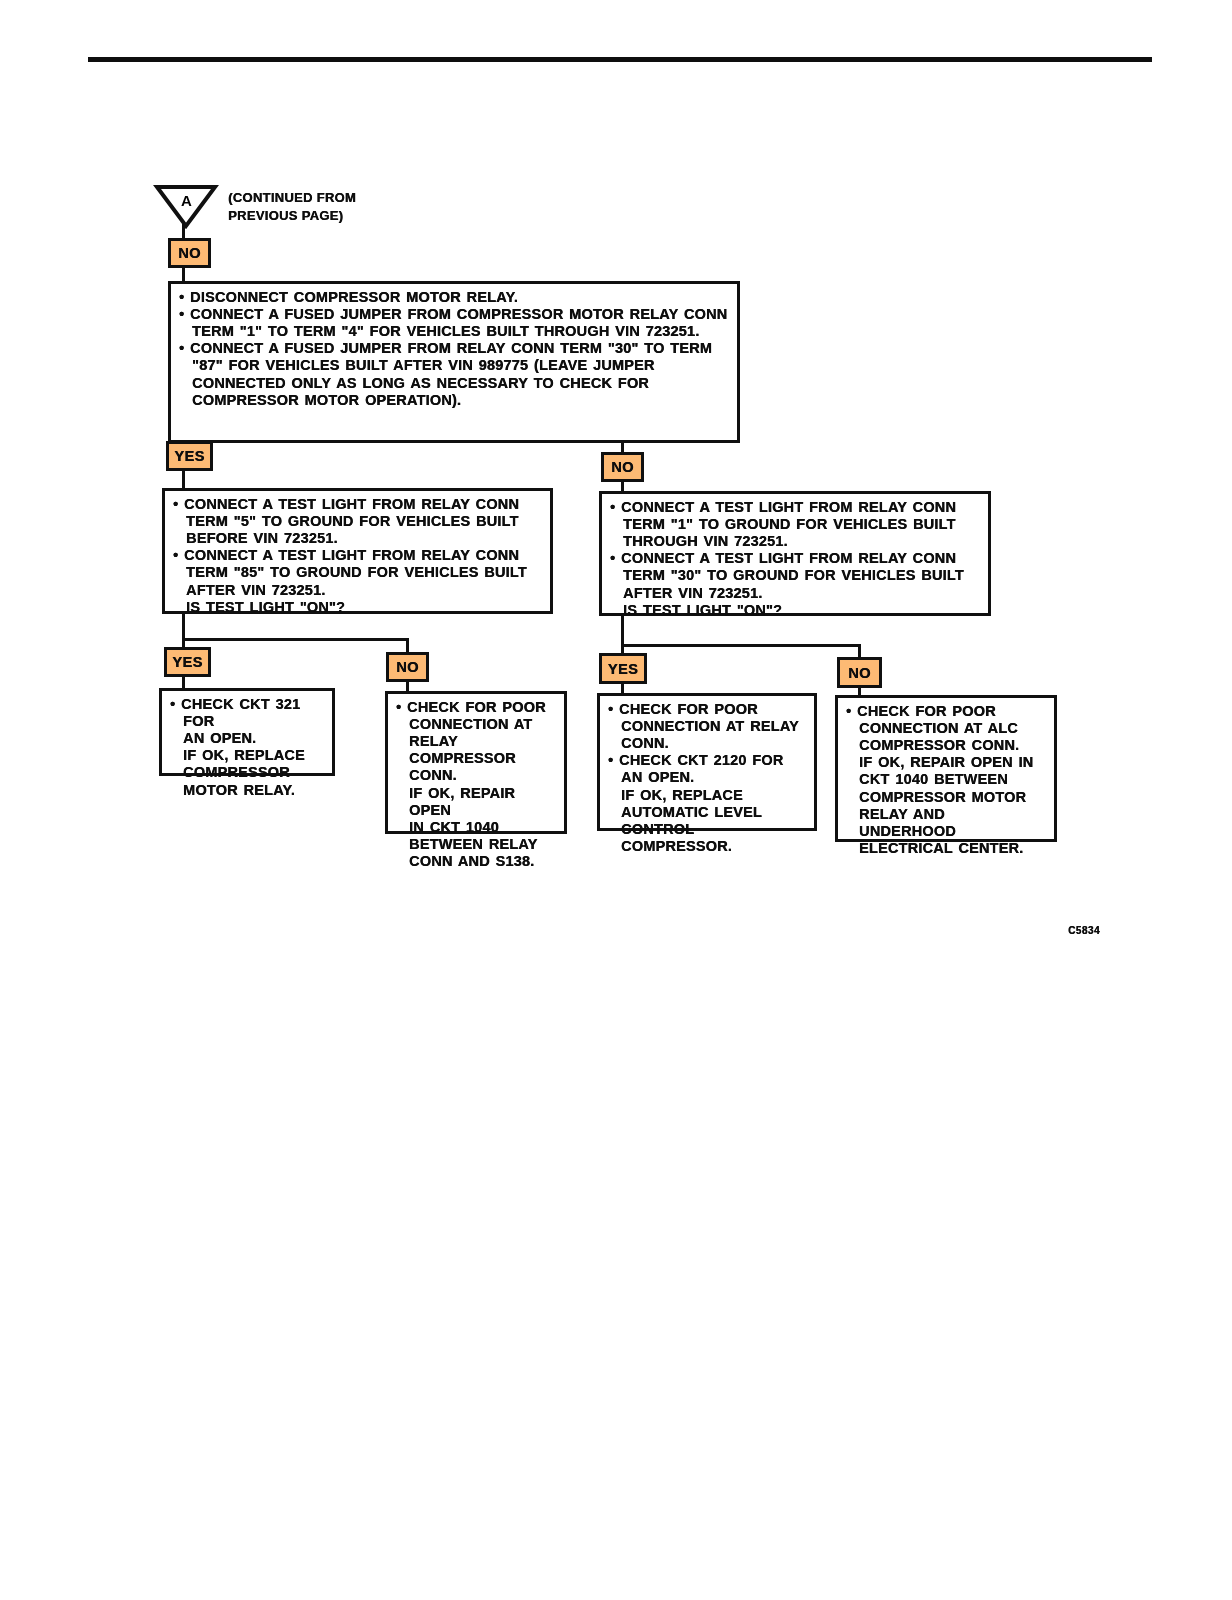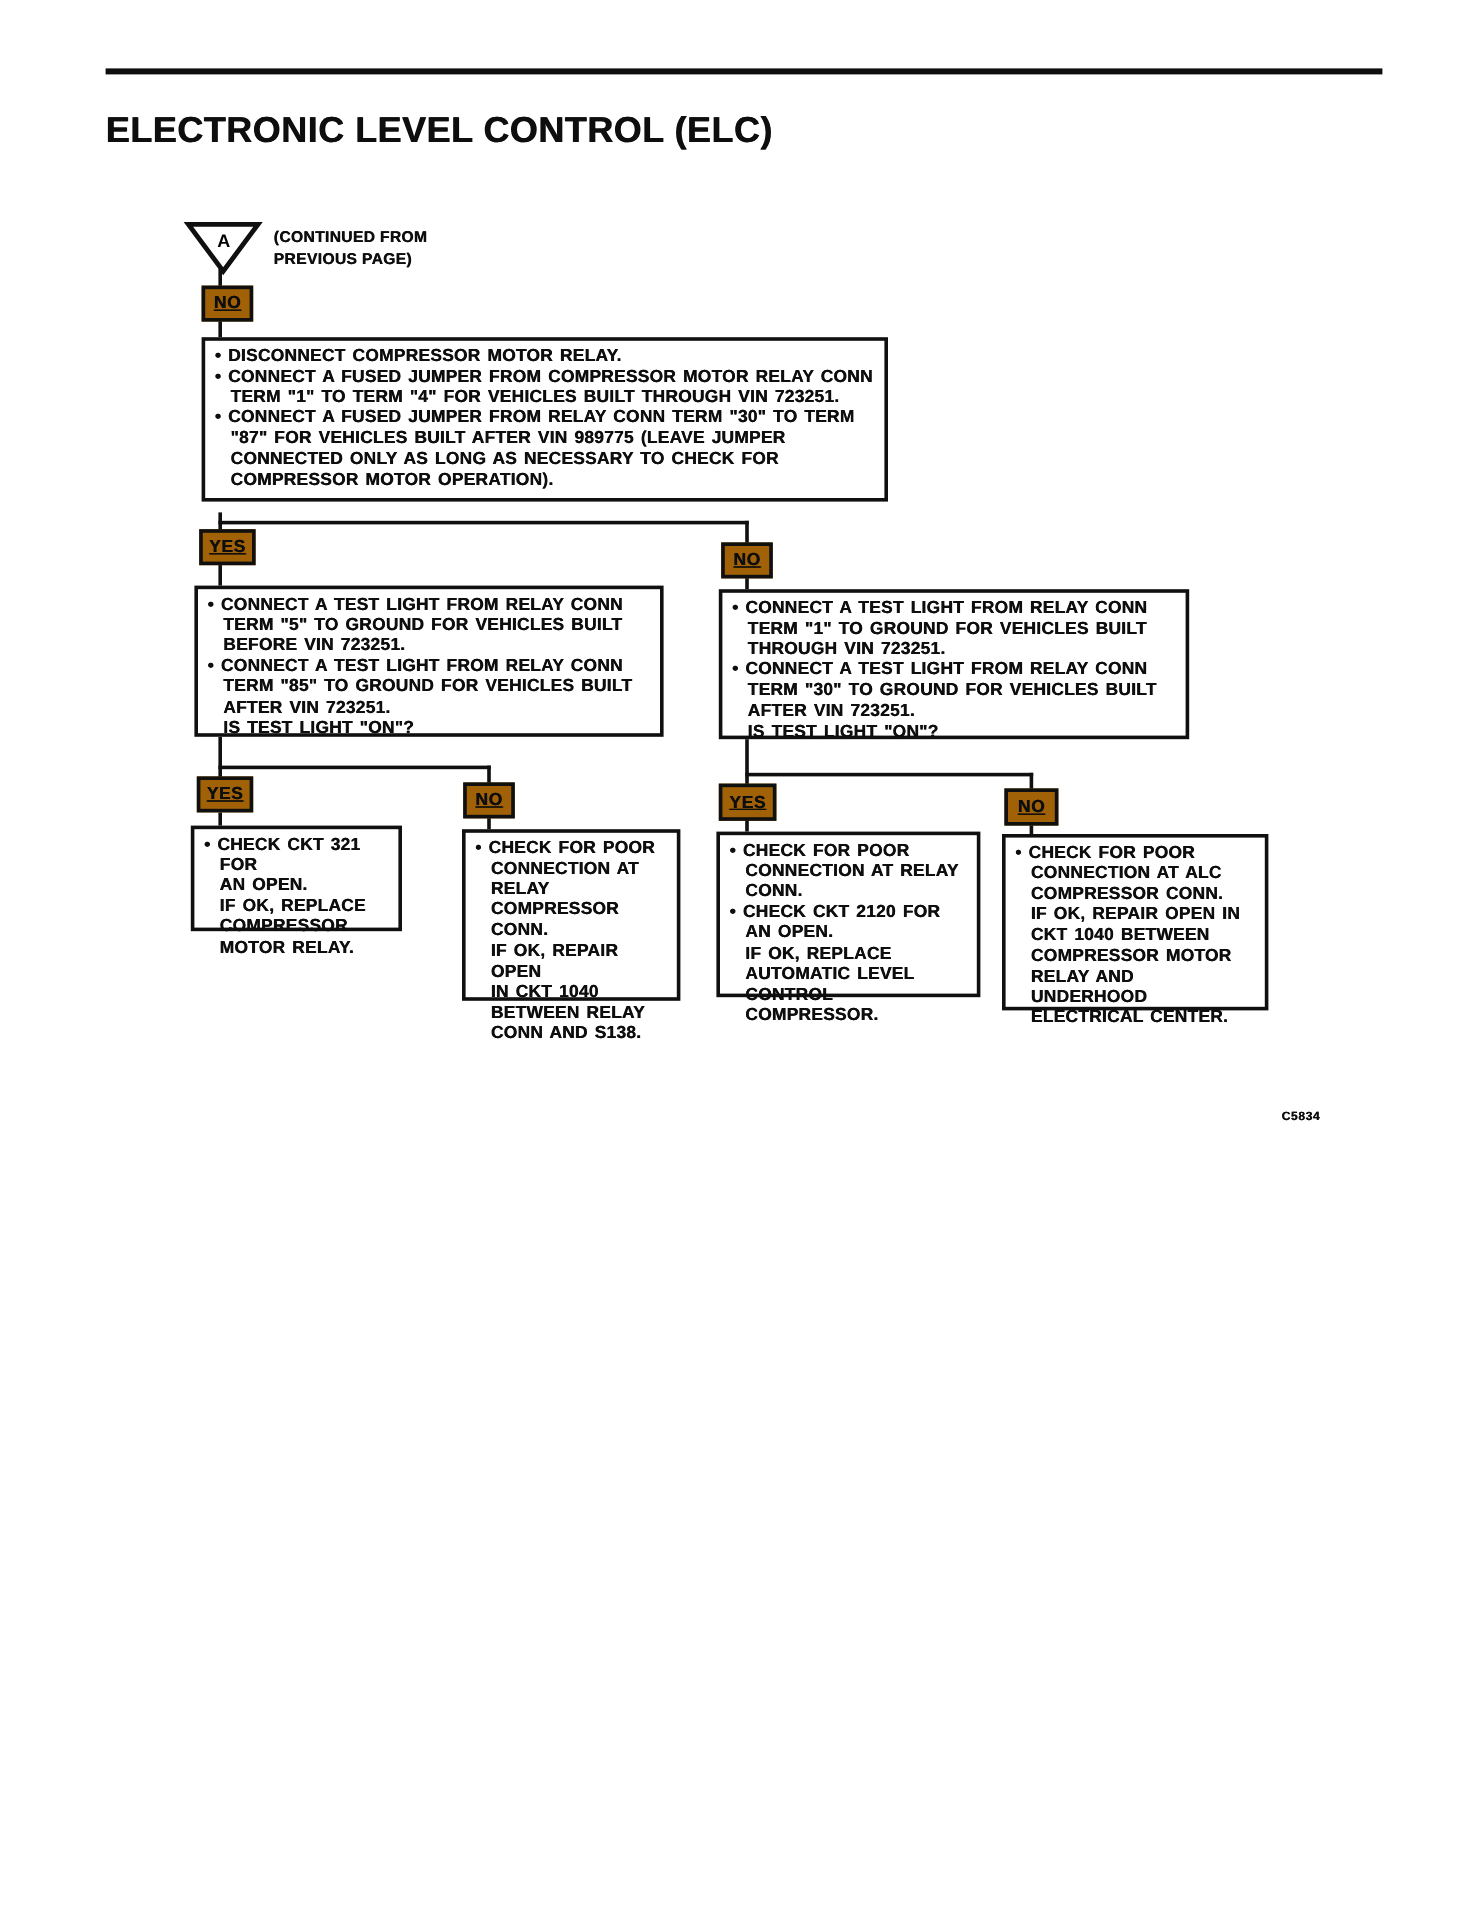--- a/index.html
+++ b/index.html
@@ -16,38 +16,37 @@
          text-shadow:.5px 0 0 currentColor;white-space:nowrap;}
   
   .line{position:absolute;background:#101010;}
   .box{position:absolute;border:3px solid #101010;background:#fff;box-sizing:border-box;
        padding:5px 8px 4px 8px;font-size:14.5px;font-weight:700;line-height:1.18;
        letter-spacing:.2px;word-spacing:1.5px;text-shadow:.35px 0 0 currentColor;}
   .box p{margin:0;white-space:pre-line;}
   .box p.bullet{padding-left:13px;text-indent:-13px;}
   .box p.bullet::before{content:"\2022  ";}
   .box p.question{padding-left:13px;}
-  .tag{position:absolute;border:3px solid #101010;background:#a16207;box-sizing:border-box;
+  .tag{position:absolute;border:3px solid #101010;background:#fdba74;box-sizing:border-box;
        display:flex;align-items:center;justify-content:center;font-size:14.5px;font-weight:700;
-       letter-spacing:.5px;text-shadow:.4px 0 0 currentColor;text-decoration:underline;}
+       letter-spacing:.5px;text-shadow:.4px 0 0 currentColor;}
   .note{position:absolute;left:228px;top:189px;font-size:13px;font-weight:700;line-height:1.4;
         letter-spacing:.3px;white-space:pre-line;text-shadow:.4px 0 0 currentColor;}
   .tri{position:absolute;left:152px;top:184px;}
   .tri text{font-size:15px;font-weight:700;font-family:"Liberation Sans",sans-serif;}
   .figcode{position:absolute;left:1068px;top:925px;font-size:10px;font-weight:700;
            letter-spacing:.5px;text-shadow:.4px 0 0 currentColor;}
 </style>
 </head>
 <body>
 
 <div class="page">
 
   <div class="hdr-rule"></div>
 
-  <div class="title">ELECTRONIC LEVEL CONTROL (ELC)</div>
 
   <svg class="tri" width="68" height="46" viewBox="0 0 68 46">
     <polygon points="5,3 63,3 34,42" fill="#ffffff" stroke="#101010" stroke-width="4"></polygon>
     <text x="29" y="22">A</text>
   </svg>
   <div class="note">(CONTINUED FROM
 PREVIOUS PAGE)</div>
 
   <div class="line" style="left:182px;top:224px;width:3px;height:16px;"></div>
   <div class="line" style="left:182px;top:267px;width:3px;height:16px;"></div>
@@ -62,21 +61,21 @@
   <div class="line" style="left:182px;top:677px;width:3px;height:13px;"></div>
   <div class="line" style="left:406px;top:681px;width:3px;height:12px;"></div>
   <div class="line" style="left:621px;top:615px;width:3px;height:40px;"></div>
   <div class="line" style="left:621px;top:644px;width:240px;height:3px;"></div>
   <div class="line" style="left:858px;top:644px;width:3px;height:15px;"></div>
   <div class="line" style="left:621px;top:683px;width:3px;height:12px;"></div>
   <div class="line" style="left:858px;top:687px;width:3px;height:10px;"></div>
 
   <div class="tag" style="left:168px;top:238px;width:43px;height:30px;">NO</div>
 
-  <div class="box" style="left:168px;top:281px;width:572px;height:137px;">
+  <div class="box" style="left:168px;top:281px;width:572px;height:162px;">
     <p class="bullet">DISCONNECT COMPRESSOR MOTOR RELAY.</p>
     <p class="bullet">CONNECT A FUSED JUMPER FROM COMPRESSOR MOTOR RELAY CONN
 TERM "1" TO TERM "4" FOR VEHICLES BUILT THROUGH VIN 723251.</p>
     <p class="bullet">CONNECT A FUSED JUMPER FROM RELAY CONN TERM "30" TO TERM
 "87" FOR VEHICLES BUILT AFTER VIN 989775 (LEAVE JUMPER
 CONNECTED ONLY AS LONG AS NECESSARY TO CHECK FOR
 COMPRESSOR MOTOR OPERATION).</p>
   </div>
 
   <div class="tag" style="left:166px;top:441px;width:47px;height:30px;">YES</div>

